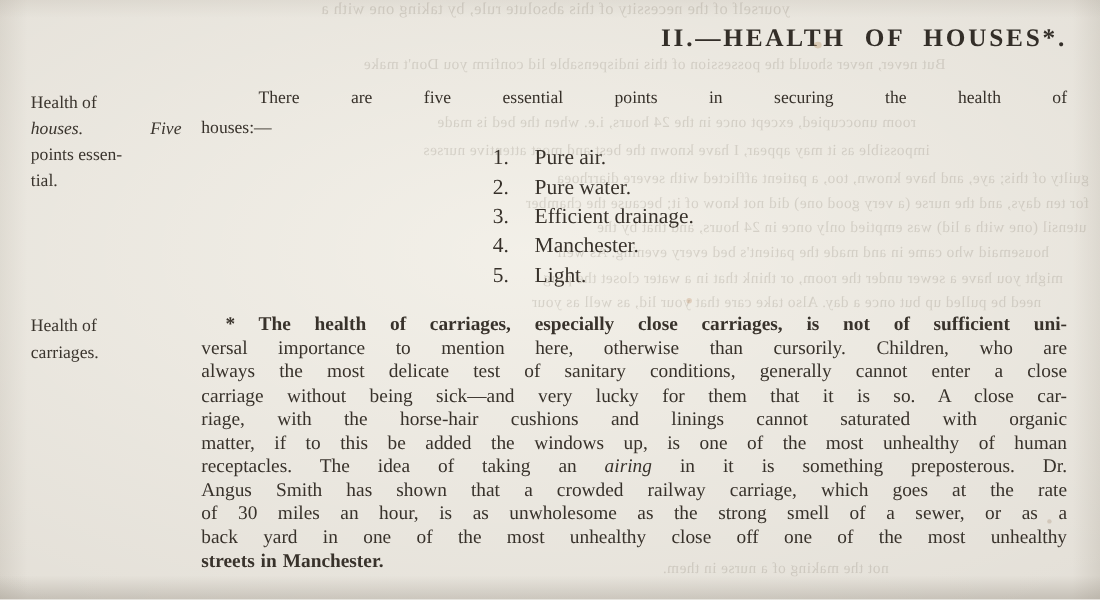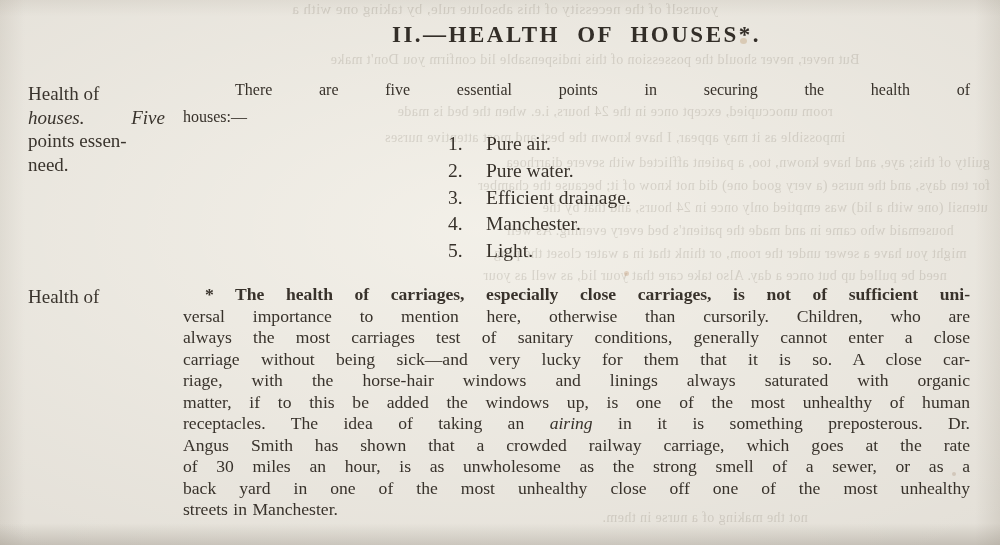--- a/index.html
+++ b/index.html
@@ -22,37 +22,37 @@
     transform:scaleX(-1);
     color:rgba(110,100,84,.20);
     white-space:nowrap;
     text-align:center;
     filter:blur(.4px);
     letter-spacing:.4px;
   }
   .title{
     position:absolute;left:183px;top:22px;width:787px;margin:0;
     font-size:23px;font-weight:bold;letter-spacing:2.5px;word-spacing:9px;
-    text-align:center;color:#332e28;
+    text-align:right;color:#332e28;
   }
-  .note{position:absolute;left:28px;width:137px;font-size:19px;line-height:23.5px;color:#3a342d;}
+  .note{position:absolute;left:28px;width:137px;font-size:16px;line-height:23.5px;color:#3a342d;}
   .note1{top:82px;}
   .note1 .line:nth-child(2){text-align:justify;text-align-last:justify;font-style:italic;}
   .note2{top:285px;}
   .para{position:absolute;left:183px;top:76px;width:787px;font-size:16px;line-height:27px;}
   .para .line{text-align:justify;text-align-last:justify;word-spacing:2px;}
   .para .line:first-child{padding-left:52px;}
   .para .line:last-child{text-align:right;text-align-last:left;}
   .list{position:absolute;left:448px;top:131px;font-size:19.5px;line-height:26.8px;}
   .list .item .num{display:inline-block;min-width:24px;}
   .list .item .lbl{padding-left:14px;}
   .footnote{position:absolute;left:183px;top:284px;width:787px;font-size:17.6px;line-height:21.5px;color:#38322b;}
   .footnote .fline{text-align:justify;text-align-last:justify;word-spacing:1px;}
   .footnote .fline:first-child{padding-left:22px;font-weight:bold;}
-  .footnote .fline:last-child{text-align:right;text-align-last:left;}
+  .footnote .fline:last-child{text-align:right;text-align-last:left;font-weight:bold;}
   .footnote .it{font-style:italic;}
   
   .spot{position:absolute;border-radius:50%;pointer-events:none;}
   .spot1{left:740px;top:38px;width:7px;height:6px;background:rgba(186,148,104,.35);}
   .spot2{left:624px;top:271px;width:5px;height:5px;background:rgba(188,140,96,.3);}
   .spot3{left:952px;top:472px;width:4px;height:4px;background:rgba(150,120,90,.25);}
 </style>
 </head>
 <body>
 
@@ -70,45 +70,46 @@
       <div class="bline" style="left: 440px; top: 268px; width: 550px; font-size: 14px;">need be pulled up but once a day.  Also take care that your lid, as well as your</div>
       <div class="bline" style="left: 540px; top: 510px; width: 330px; font-size: 14px;">not the making of a nurse in them.</div>
     </div>
 
   <h1 class="title">II.—HEALTH OF HOUSES*.</h1>
 
   <div class="note note1">
       <div class="line">Health of</div>
       <div class="line">houses. Five</div>
       <div class="line">points essen-</div>
-      <div class="line">need.</div>
+      <div class="line">tial.</div>
     </div>
   <div class="note note2">
       <div class="line">Health of</div>
+      <div class="line">carriages.</div>
     </div>
 
   <div class="para">
       <div class="line">There are five essential points in securing the health of</div>
       <div class="line">houses:—</div>
     </div>
 
   <div class="list">
       <div class="item"><span class="num">1.</span><span class="lbl">Pure air.</span></div>
       <div class="item"><span class="num">2.</span><span class="lbl">Pure water.</span></div>
       <div class="item"><span class="num">3.</span><span class="lbl">Efficient drainage.</span></div>
       <div class="item"><span class="num">4.</span><span class="lbl">Manchester.</span></div>
       <div class="item"><span class="num">5.</span><span class="lbl">Light.</span></div>
     </div>
 
   <div class="footnote">
       <div class="fline"><span>* The health of carriages, especially close carriages, is not of sufficient uni-</span></div>
       <div class="fline"><span>versal importance to mention here, otherwise than cursorily.  Children, who are</span></div>
-      <div class="fline"><span>always the most carriages test of sanitary conditions, generally cannot enter a close</span></div>
+      <div class="fline"><span>always the most delicate test of sanitary conditions, generally cannot enter a close</span></div>
       <div class="fline"><span>carriage without being sick—and very lucky for them that it is so.  A close car-</span></div>
-      <div class="fline"><span>riage, with the horse-hair windows and linings always saturated with organic</span></div>
+      <div class="fline"><span>riage, with the horse-hair cushions and linings cannot saturated with organic</span></div>
       <div class="fline"><span>matter, if to this be added the windows up, is one of the most unhealthy of human</span></div>
       <div class="fline"><span>receptacles.  The idea of taking an </span><span class="it">airing</span><span> in it is something preposterous.  Dr.</span></div>
       <div class="fline"><span>Angus Smith has shown that a crowded railway carriage, which goes at the rate</span></div>
       <div class="fline"><span>of 30 miles an hour, is as unwholesome as the strong smell of a sewer, or as a</span></div>
       <div class="fline"><span>back yard in one of the most unhealthy close off one of the most unhealthy</span></div>
       <div class="fline"><span>streets in Manchester.</span></div>
     </div>
 
   <div class="spot spot1"></div>
   <div class="spot spot2"></div>

